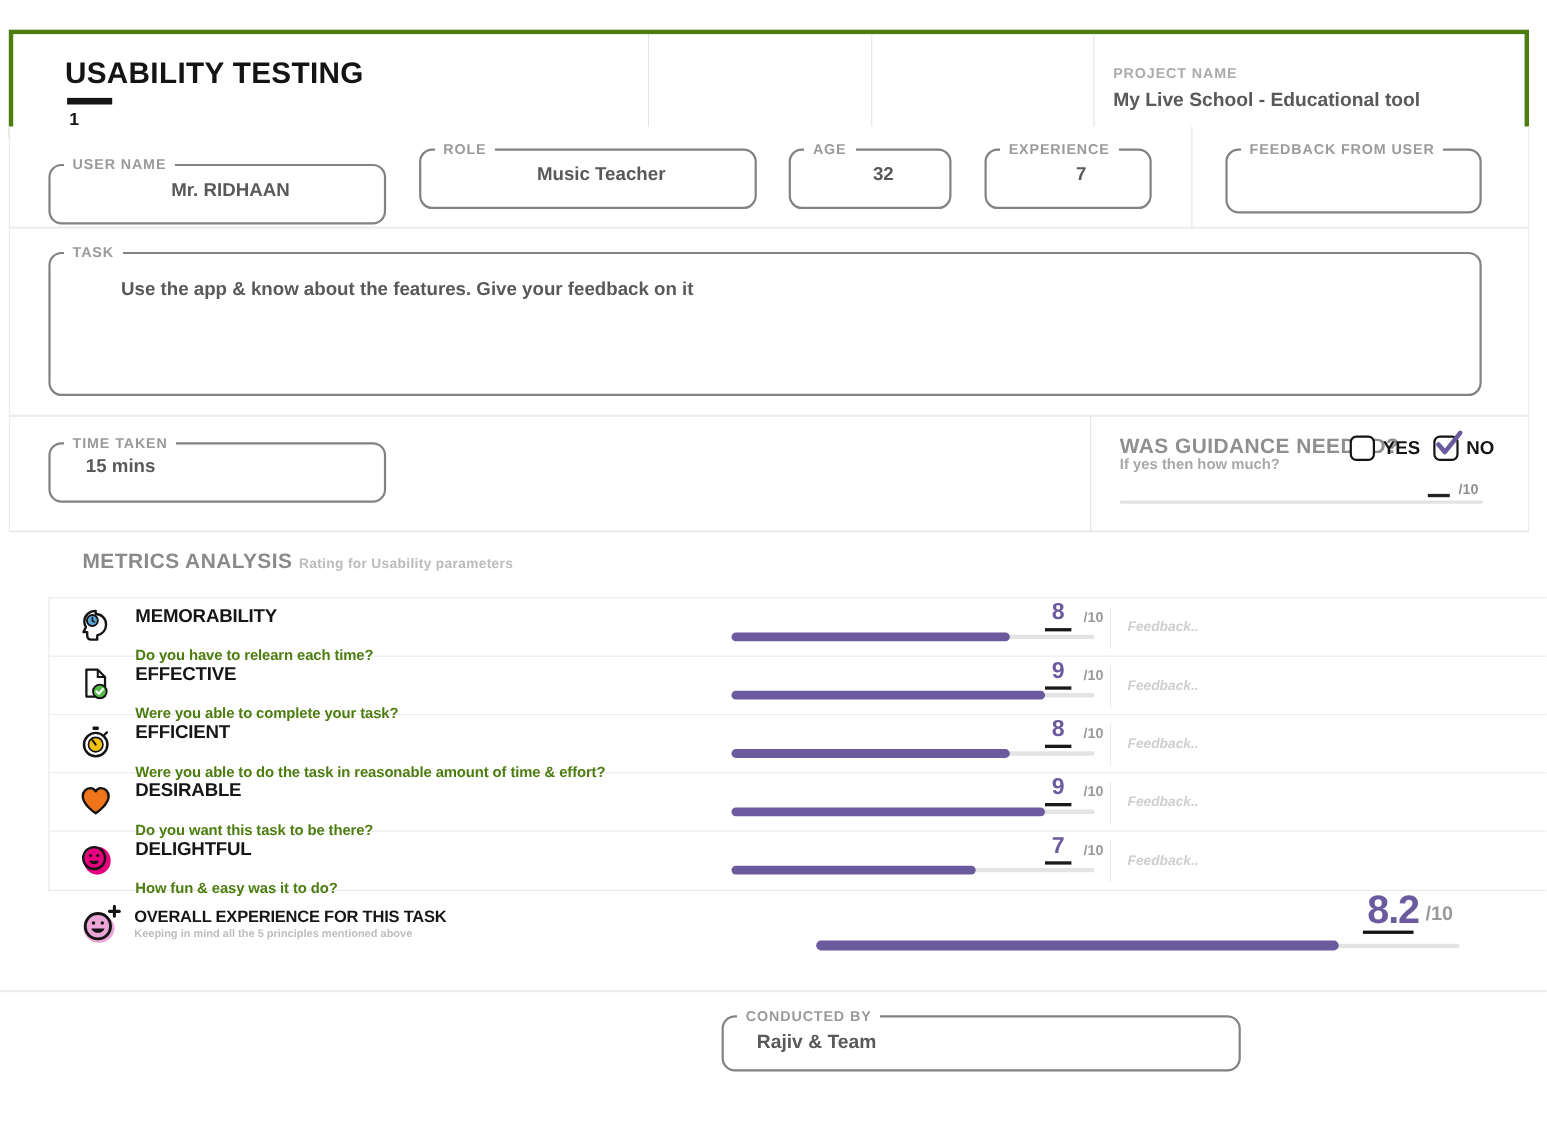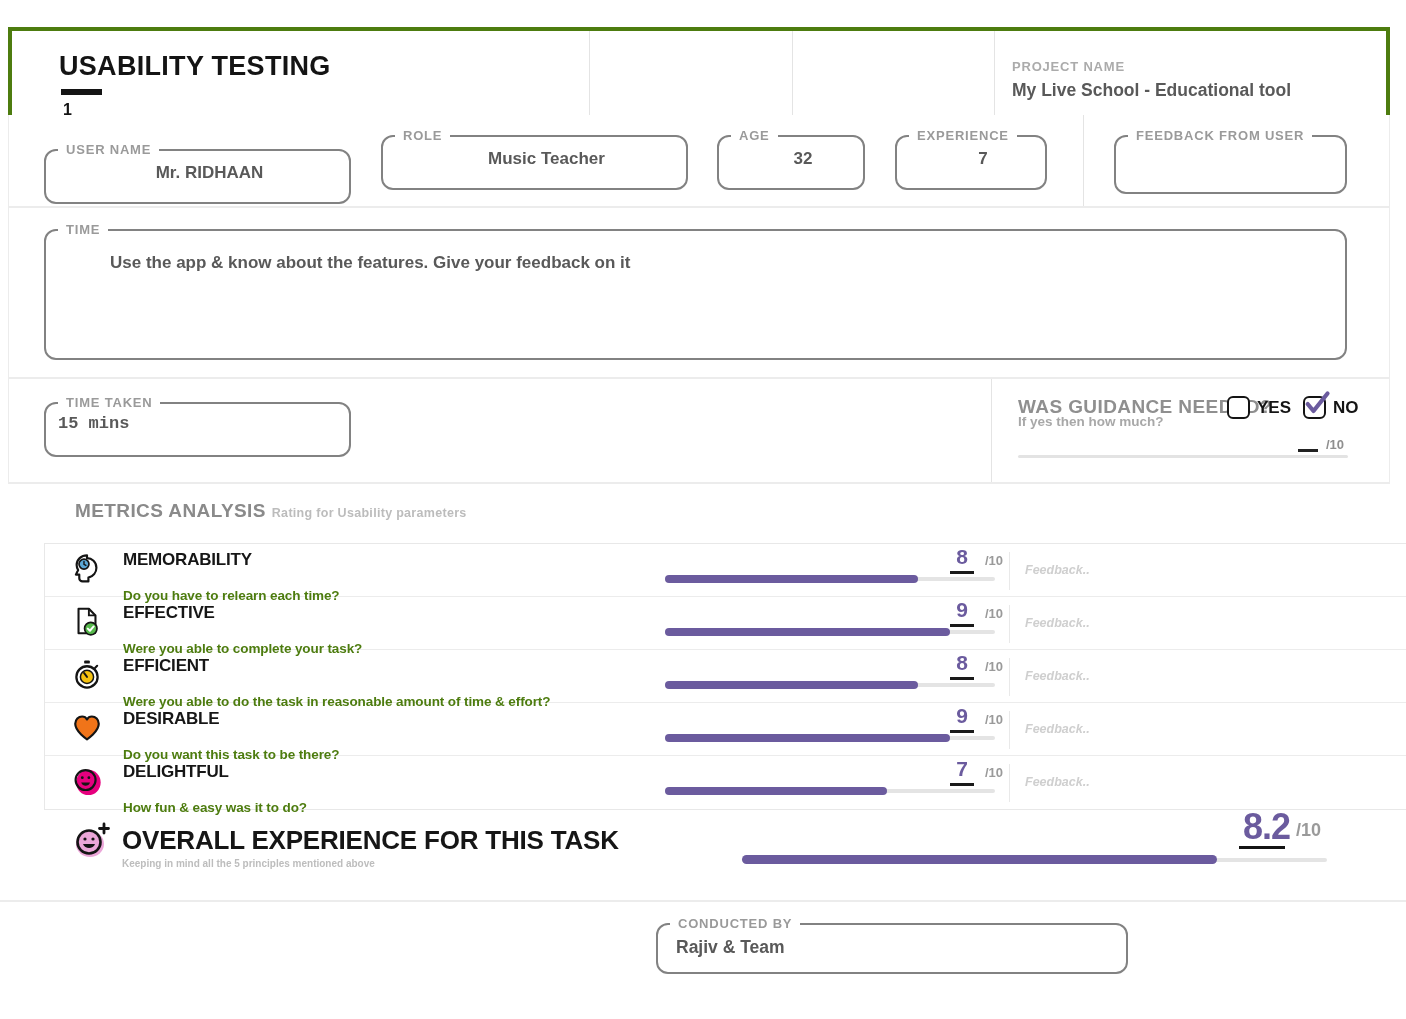--- a/index.html
+++ b/index.html
@@ -5,21 +5,21 @@
   * { margin:0; padding:0; box-sizing:border-box; }
   html,body { width:1406px; height:1019px; background:#fff; font-family:"Liberation Sans", sans-serif; position:relative; overflow:hidden; }
   .band { position:absolute; left:8px; width:1382px; background:#fff; }
   .vdiv { position:absolute; top:0; bottom:0; width:1px; background:#e4e4e4; }
 
   
   fieldset { position:absolute; border:2px solid #828282; border-radius:12px; background:#fff; }
   fieldset legend { font-size:13px; font-weight:bold; color:#9a9a9a; letter-spacing:0.8px; padding:0 8px; margin-left:12px; white-space:nowrap; }
   .fs-value { width:100%; height:100%; display:flex; align-items:flex-start; font-size:17px; font-weight:bold; color:#595959;padding-left:24px; }
   .fs-center { justify-content:center; padding-top:6px; }
-  .fs-left   { justify-content:flex-start; padding-left:12px; padding-top:4px;font-family:Liberation Mono, monospace; }
+  .fs-left   { justify-content:flex-start; padding-left:32px; padding-top:4px; }
 
   
   #header { top:27px; height:98px; border:4px solid #4d7c0f;padding-left:36px; }
   #main-title { position:absolute; left:47px; top:20px; font-size:27px; font-weight:800; letter-spacing:0.3px; color:#141414; }
   #title-underline { position:absolute; left:49px; top:58px; width:41px; height:6px; background:#141414; }
   #sheet-number { position:absolute; left:51px; top:70px; font-size:16px; font-weight:800; color:#141414; }
   #project-block { position:absolute; left:1000px; top:28px; }
   #project-label { font-size:13px; font-weight:bold; color:#ababab; letter-spacing:0.8px; }
   #project-name  { font-size:17.5px; font-weight:bold; color:#595959; margin-top:6px; }
 
@@ -58,33 +58,33 @@
   .bar-fill { position:absolute; left:0; top:0; height:8px; background:#6b5b9e; border-radius:4px; }
   .m-score { position:absolute; left:894px; top:1px; width:46px; text-align:center; font-size:21px; font-weight:800; color:#6b5b9e; }
   .m-score-line { position:absolute; left:905px; top:27px; width:24px; height:2.5px; background:#1a1a1a; }
   .m-denom { position:absolute; left:940px; top:9px; font-size:13px; font-weight:bold; color:#9a9a9a; }
   .m-div { position:absolute; left:964px; top:8px; width:1px; height:38px; background:#e9e9e9; }
   .m-feedback { position:absolute; left:980px; top:19px; font-size:12.5px; font-style:italic; color:#cfcfcf; font-weight:bold; }
 
   
   #overall-icon { position:absolute; left:62px; top:336px; width:42px; height:42px; }
   #overall-text { position:absolute; left:114px; top:341px; }
-  #overall-title { font-size:26px; font-weight:800; color:#161616; letter-spacing:-0.2px; }
+  #overall-title { font-size:15px; font-weight:800; color:#161616; letter-spacing:-0.2px; }
   #overall-sub { font-size:10px; color:#bdbdbd; font-weight:bold; margin-top:2px; }
   #overall-bar { position:absolute; left:734px; top:371px; width:585px; height:9px; }
   #overall-bar .bar-track { top:2.5px; }
   #overall-bar .bar-fill { height:9px; border-radius:5px; }
   #overall-score { position:absolute; left:1198px; top:322px; width:84px; text-align:right; font-size:36px; font-weight:800; color:#6b5b9e; letter-spacing:-1px; }
   #overall-score-line { position:absolute; left:1231px; top:362px; width:46px; height:3px; background:#141414; }
   #overall-denom { position:absolute; left:1288px; top:336px; font-size:18px; font-weight:bold; color:#9a9a9a; }
 
   #bottom-sep { position:absolute; left:0; top:900px; width:1406px; height:2px; background:#ececec; }
 
   
-  #conducted-field .fs-value { padding-left:18px; padding-top:6px; font-size:17.5px; }
+  #conducted-field .fs-value { padding-left:30px; padding-top:6px; font-size:17.5px; }
 </style>
 </head>
 <body>
 
 <div id="header" class="band">
   <div class="vdiv" style="left:577px;"></div>
   <div class="vdiv" style="left:780px;"></div>
   <div class="vdiv" style="left:982px;"></div>
   <div id="main-title">USABILITY TESTING</div>
   <div id="title-underline"></div>
@@ -119,21 +119,21 @@
   </fieldset>
 
   <fieldset style="left:1105px; top:13px; width:233px; height:66px;">
     <legend>FEEDBACK FROM USER</legend>
     <div class="fs-value fs-center"></div>
   </fieldset>
 </div>
 
 <div id="task-band" class="band">
   <fieldset id="task-field" style="left:35px; top:14px; width:1303px; height:138px;">
-    <legend>TIME</legend>
+    <legend>TASK</legend>
     <div class="fs-value">Use the app &amp; know about the features. Give your feedback on it</div>
   </fieldset>
 </div>
 
 <div id="time-band" class="band">
   <div class="vdiv" style="left:982px;"></div>
 
   <fieldset style="left:35px; top:16px; width:307px; height:62px;">
     <legend>TIME TAKEN</legend>
     <div class="fs-value fs-left">15 mins</div>

